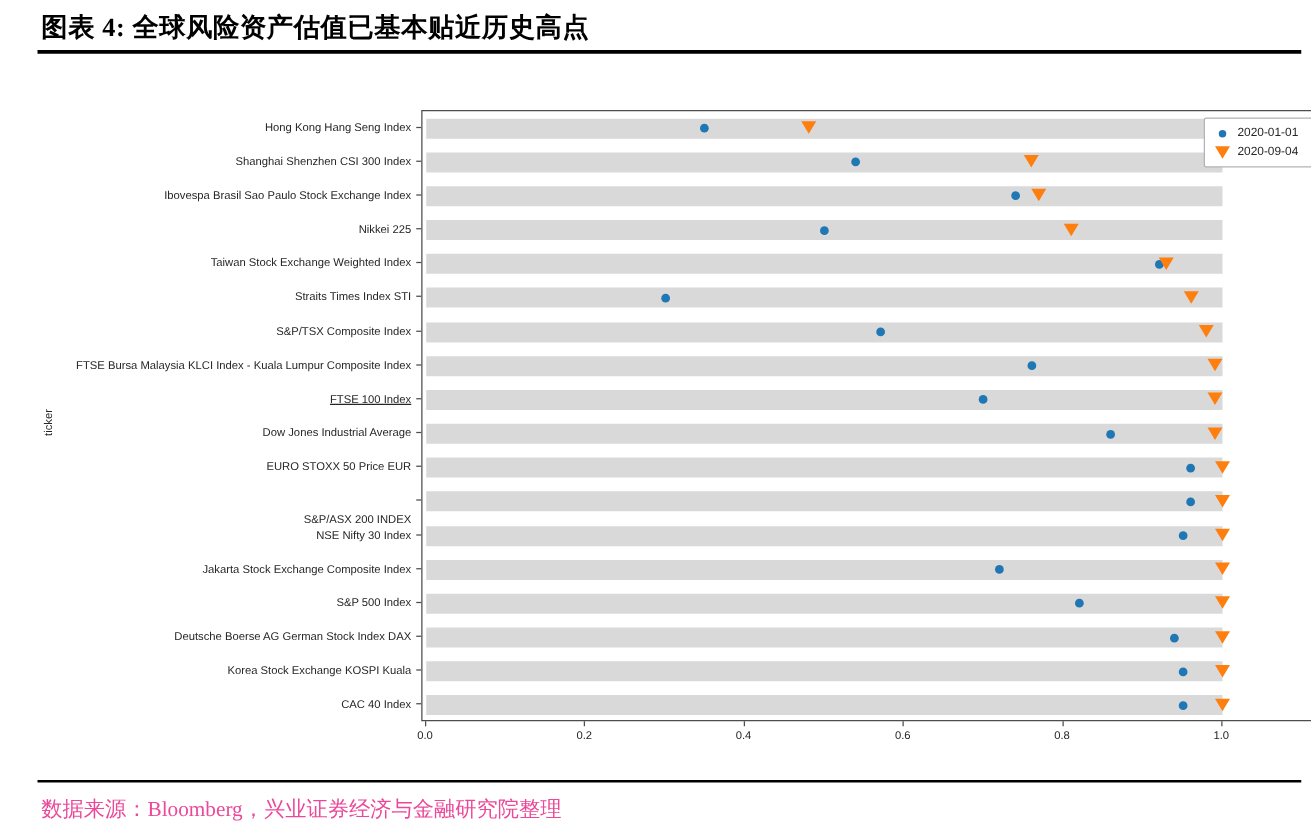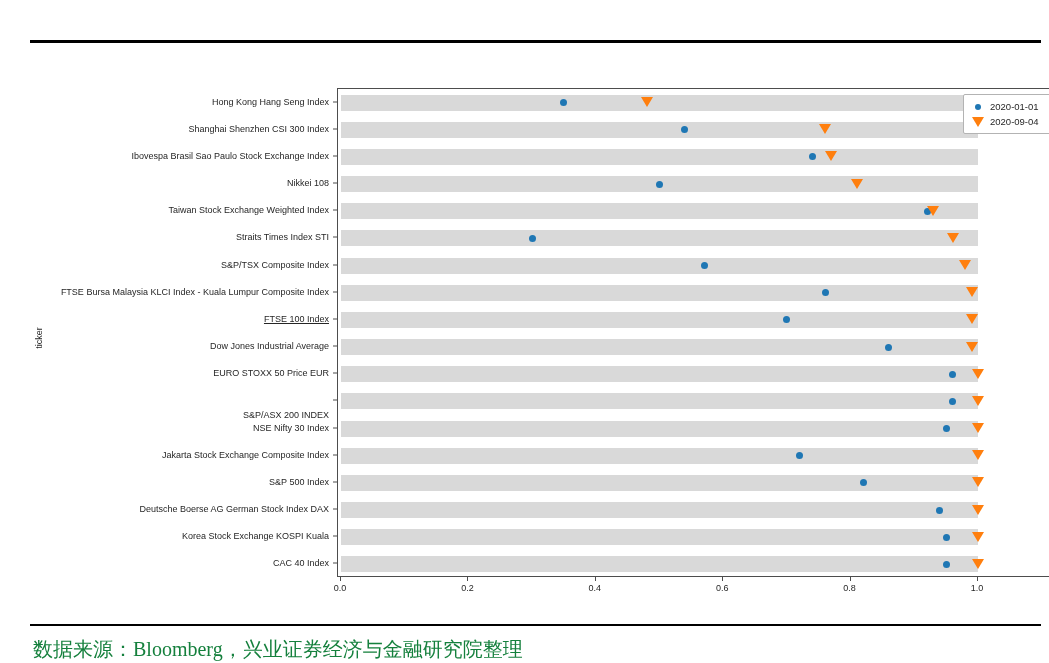--- a/index.html
+++ b/index.html
@@ -3,21 +3,21 @@
 <meta charset="utf-8">
 <style>
   html,body{margin:0;padding:0;background:#ffffff;}
   .page{position:relative;width:1049px;height:663px;background:#ffffff;overflow:hidden;
         font-family:"Liberation Sans",sans-serif;}
   .report-header{position:absolute;left:33px;top:8px;font-family:"Liberation Serif",serif;
         font-weight:bold;font-size:21px;color:#000;letter-spacing:0.5px;white-space:nowrap;}
   .header-rule{position:absolute;left:30px;right:8px;top:40px;height:3px;background:#000;}
   .footer-rule{position:absolute;left:30px;right:8px;top:624px;height:2px;background:#000;}
   .report-footer{position:absolute;left:33px;top:636px;font-family:"Liberation Serif",serif;
-        font-size:20px;color:#15803d;white-space:nowrap;}
+        font-size:17px;color:#ec4899;white-space:nowrap;}
   .chart-title{position:absolute;top:71px;left:337px;width:653px;text-align:center;
         font-size:10.5px;color:#262626;}
   .plot{position:absolute;left:337px;top:88px;width:742px;height:489px;
         border:1px solid #4d4d4d;background:#fff;box-sizing:border-box;text-decoration:underline;}
   .row-bar{position:absolute;left:3px;height:16px;background:#d9d9d9;}
   .marker-dot{position:absolute;width:7px;height:7px;border-radius:50%;}
   .marker-tri{position:absolute;width:0;height:0;
         border-left:6px solid transparent;border-right:6px solid transparent;}
   .ylab{position:absolute;font-size:9px;color:#262626;white-space:nowrap;text-align:right;
         width:300px;transform:translateY(-50%);}
@@ -31,20 +31,21 @@
   .legend-row{display:flex;align-items:center;height:15px;}
   .legend-marker{width:16px;display:flex;justify-content:center;align-items:center;}
   .legend-label{font-size:9.5px;color:#262626;margin-left:4px;}
   .legend-dot{width:6px;height:6px;border-radius:50%;}
   .legend-tri{width:0;height:0;border-left:6px solid transparent;border-right:6px solid transparent;}
 </style>
 </head>
 <body>
 
 <div class="page">
+  <div class="report-header">图表 4:  全球风险资产估值已基本贴近历史高点</div>
   <div class="header-rule"></div>
 
   <div class="axis-ylabel">ticker</div>
 
   <div class="plot">
       <div class="row-bar" style="top: 5.58333px; width: 637px; background: rgb(217, 217, 217);"></div>
       <div class="marker-dot" style="left: 222.45px; top: 10.0833px; background: rgb(31, 119, 180);"></div>
       <div class="marker-tri" style="left: 302.76px; top: 8.08333px; border-top: 10px solid rgb(255, 127, 14);"></div>
       <div class="row-bar" style="top: 32.75px; width: 637px; background: rgb(217, 217, 217);"></div>
       <div class="marker-dot" style="left: 343.48px; top: 37.25px; background: rgb(31, 119, 180);"></div>
@@ -112,21 +113,21 @@
         </div>
       </div>
     </div>
   <div id="outside-plot">
       <div class="ylab" style="left: 29px; top: 101.583px;">Hong Kong Hang Seng Index</div>
       <div class="ytick" style="left: 333px; top: 101.583px;"></div>
       <div class="ylab" style="left: 29px; top: 128.75px;">Shanghai Shenzhen CSI 300 Index</div>
       <div class="ytick" style="left: 333px; top: 128.75px;"></div>
       <div class="ylab" style="left: 29px; top: 155.917px;">Ibovespa Brasil Sao Paulo Stock Exchange Index</div>
       <div class="ytick" style="left: 333px; top: 155.917px;"></div>
-      <div class="ylab" style="left: 29px; top: 183.083px;">Nikkei 108</div>
+      <div class="ylab" style="left: 29px; top: 183.083px;">Nikkei 225</div>
       <div class="ytick" style="left: 333px; top: 183.083px;"></div>
       <div class="ylab" style="left: 29px; top: 210.25px;">Taiwan Stock Exchange Weighted Index</div>
       <div class="ytick" style="left: 333px; top: 210.25px;"></div>
       <div class="ylab" style="left: 29px; top: 237.417px;">Straits Times Index STI</div>
       <div class="ytick" style="left: 333px; top: 237.417px;"></div>
       <div class="ylab" style="left: 29px; top: 264.583px;">S&amp;P/TSX Composite Index</div>
       <div class="ytick" style="left: 333px; top: 264.583px;"></div>
       <div class="ylab" style="left: 29px; top: 291.75px;">FTSE Bursa Malaysia KLCI Index - Kuala Lumpur Composite Index</div>
       <div class="ytick" style="left: 333px; top: 291.75px;"></div>
       <div class="ylab" style="left: 29px; top: 318.917px; text-decoration: underline;">FTSE 100 Index</div>

